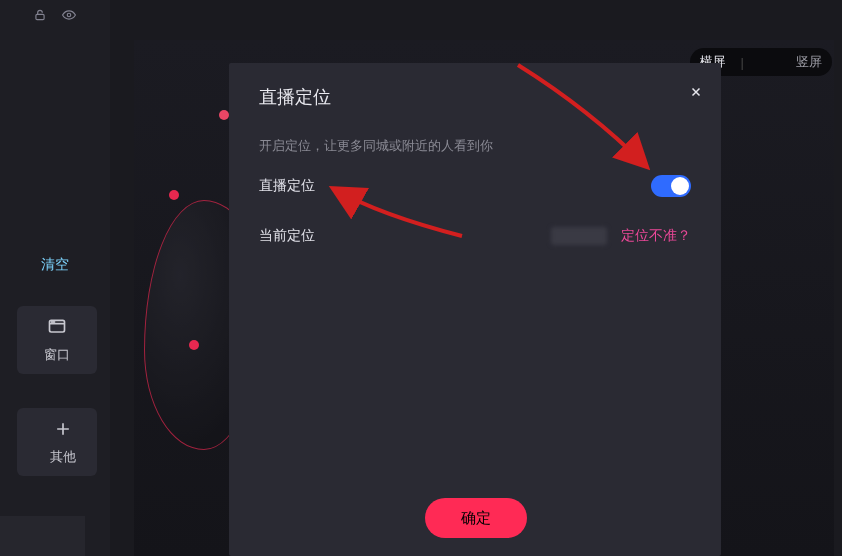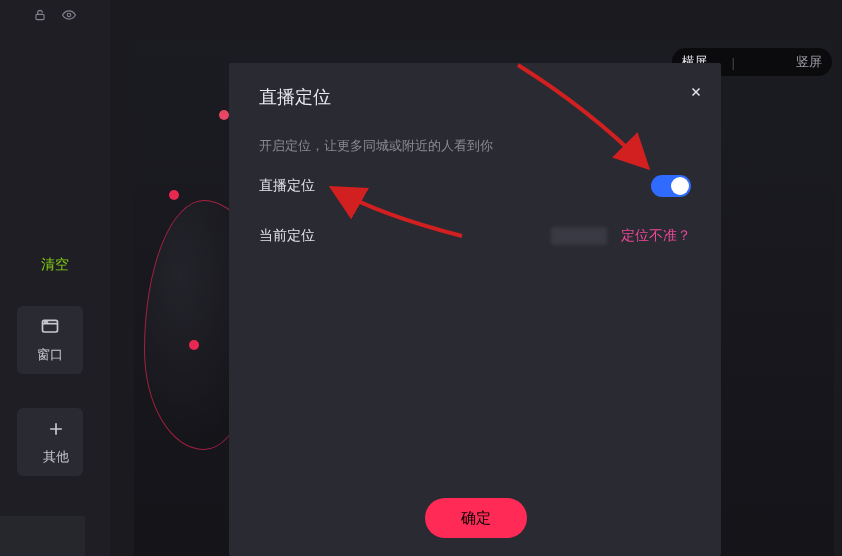--- a/index.html
+++ b/index.html
@@ -31,28 +31,28 @@
     .sidebar-topicons span {
       color: #6a6a74;
       font-size: 14px;
     }
     .clear-link {
       position: absolute;
       top: 256px;
       left: 0;
       width: 110px;
       text-align: center;
-      color: #84cc16;
+      color: #7dd3fc;
       font-size: 14px;
       cursor: pointer;
     }
     .side-card {
       position: absolute;
       left: 17px;
-      width: 66px;
+      width: 80px;
       height: 68px;
       background: #2a2a33;
       border-radius: 6px;
       display: flex;
       flex-direction: column;
       align-items: center;
       justify-content: center;
       gap: 6px;
       color: #c8c8d0;
       font-size: 13px;
@@ -110,21 +110,21 @@
     .orientation-pill {
       position: absolute;
       right: 10px;
       top: 48px;
       height: 28px;
       padding: 0 10px;
       border-radius: 14px;
       background: #0b0b0e;
       display: flex;
       align-items: center;
-      gap: 24px;
+      gap: 15px;
       color: #e7e7ee;
       font-size: 13px;
     }
     .orientation-pill .sep { color: #444; }
     .orientation-pill .dim { color: #9b9ba4; margin-left: 37px; }
     .modal {
       position: absolute;
       left: 229px;
       top: 63px;
       width: 492px;

